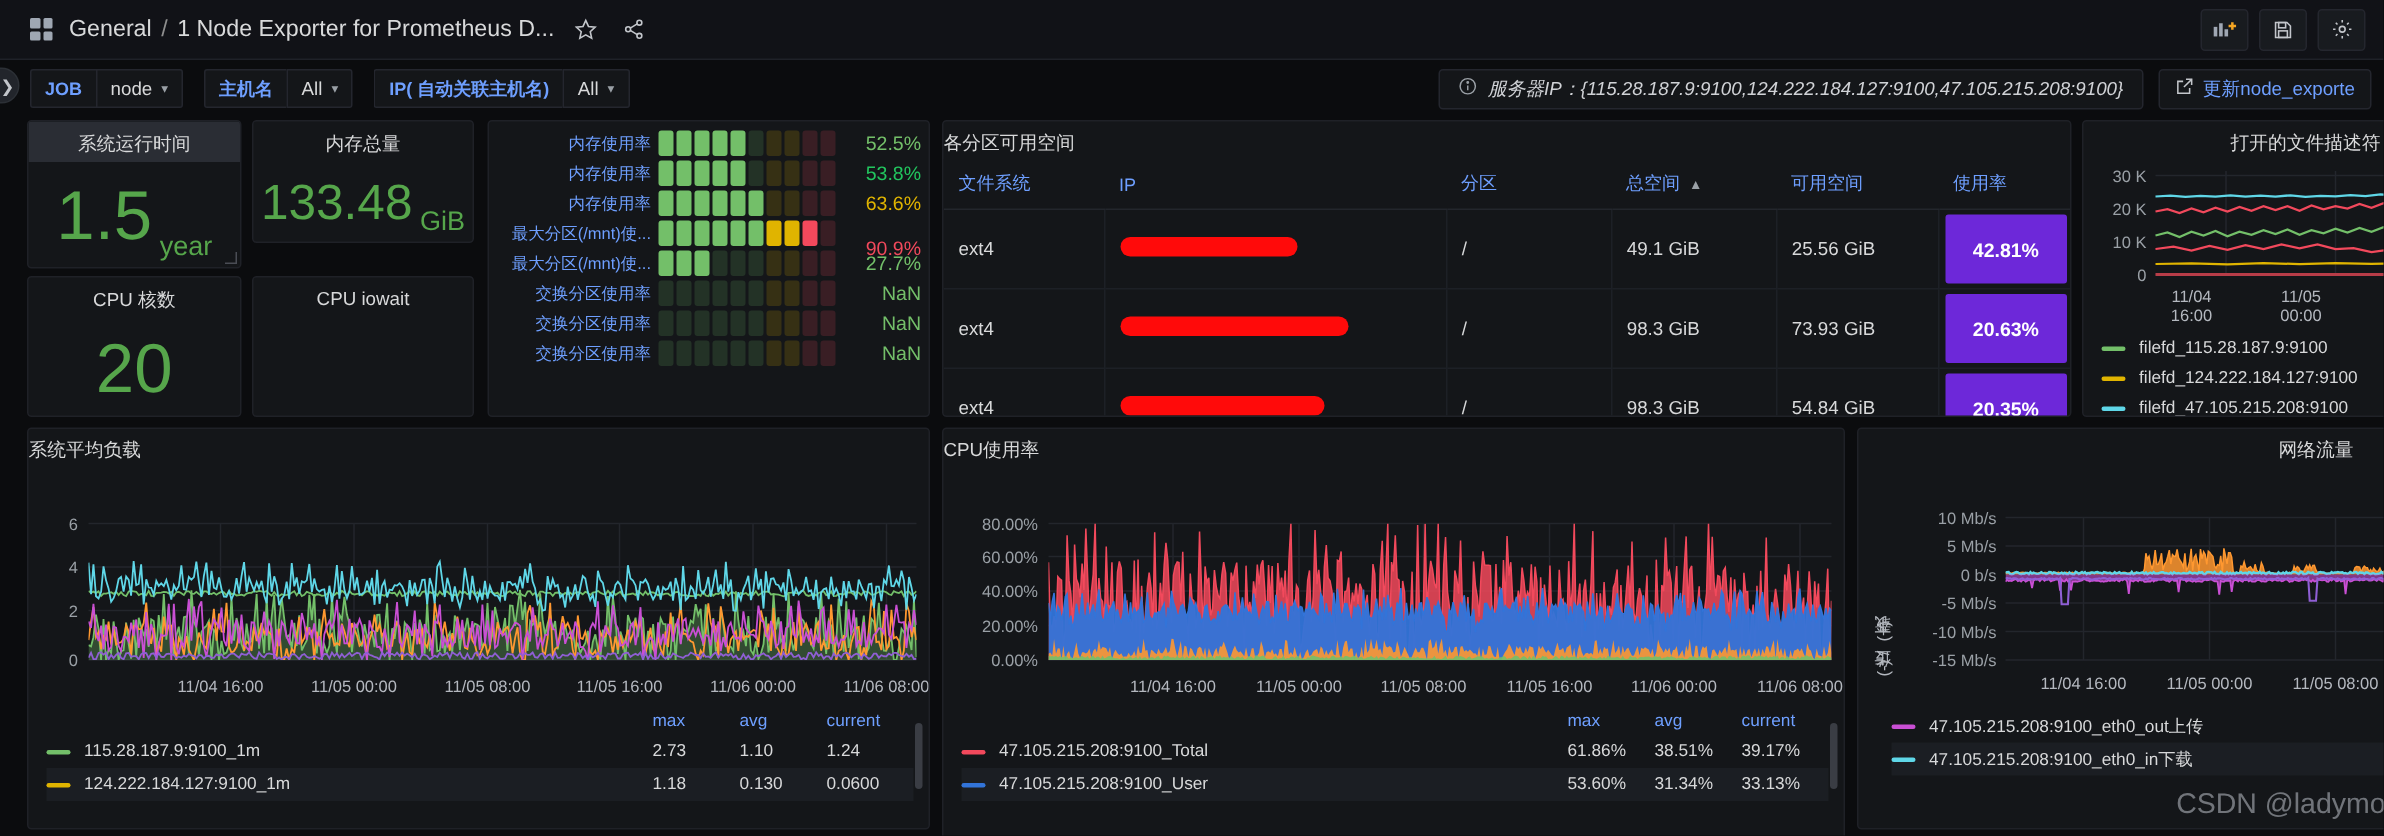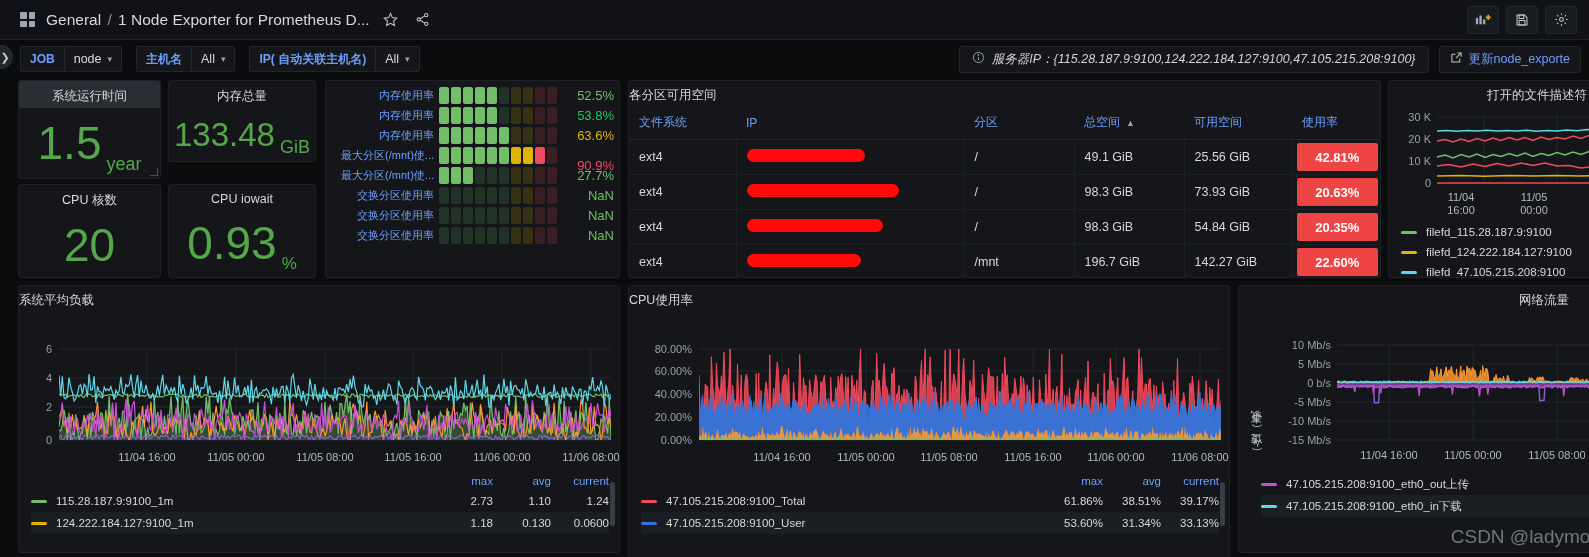--- a/index.html
+++ b/index.html
@@ -119,37 +119,37 @@
     white-space: nowrap;
   }
   .tbl td {
     font-size: 12.5px; color: #d8d9da; padding: 0 10px; height: 34px;
     border-bottom: 1px solid #1d2026; border-right: 1px solid #1d2026;
     white-space: nowrap; overflow: hidden;
   }
   .tbl td:last-child, .tbl th:last-child { border-right: none; }
   .td-green { color: #6ccf5e; }
   .cell-pct {
-    background: #ef4444; color: #fff; font-weight: 600; font-size: 13px;
-    height: 28px; display:flex; align-items:center; justify-content:center;
+    background: #6d28d9; color: #fff; font-weight: 600; font-size: 13px;
+    height: 46px; display:flex; align-items:center; justify-content:center;
     border-radius: 2px; margin: 3px 0;
   }
   .redact { display:inline-block; height: 13px; background: #ff0a0a; border-radius: 7px; }
   .axis-lbl { font-size: 11px; fill: #9aa0a6; }
   .gridline { stroke: #23262c; stroke-width: 1; }
   .xtick { font-size: 11px; fill: #b4b8bf; }
 
   
   .lg { padding: 2px 10px 0 12px; font-size: 11.5px; }
   .lg .lhead { display:flex; justify-content:flex-end; color:#6e9fff; padding: 2px 0 3px; }
   .lg .lrow { display:flex; align-items:center; height: 22px; }
   .lg .lrow.alt { background: #1b1e23; }
   .lg .swatch { width: 16px; height: 3px; border-radius: 2px; margin-right: 9px; flex:none; }
   .lg .lname { flex: 1; color: #d8d9da; white-space: nowrap; overflow: hidden; }
-  .lg .lcol { width: 58px; text-align: right; color: #d8d9da; }
+  .lg .lcol { width: 58px; color: #d8d9da; }
   .lg .lhead .lcol { color: #6e9fff; }
   .lg-scroll {
     position:absolute; right: 4px; width: 5px; background: #3a3d44; border-radius: 3px;
   }
   .vlabel-rot {
     position: absolute; font-size: 11px; color: #b4b8bf;
     writing-mode: vertical-rl; transform: rotate(180deg); white-space: nowrap;
   }
   .watermark {
     position: absolute; right: 8px; bottom: 4px; font-size: 19px;
@@ -271,24 +271,20 @@
 
   <div class="panel stat" style="left:18px; top:184px; width:143px; height:94px;">
     <div class="sthead">CPU 核数</div>
     <div class="stval">
       <span class="num">20</span>
     </div>
   </div>
 
   <div class="panel stat" style="left:168px; top:184px; width:148px; height:94px;">
     <div class="sthead">CPU iowait</div>
-    <div class="stval">
-      <span class="num">0.93</span>
-      <span class="unit" style="font-size:17px">%</span>
-    </div>
   </div>
 
   <div class="panel" style="left:325px; top:80px; width:295px; height:198px;">
     <div class="bg-rows" id="bargauge-rows">
         <div class="bg-row">
           <div class="bg-name">内存使用率</div>
           <div class="bg-cells">
             <i style="background: rgb(115, 191, 105); opacity: 1;"></i>
             <i style="background: rgb(115, 191, 105); opacity: 1;"></i>
             <i style="background: rgb(115, 191, 105); opacity: 1;"></i>

